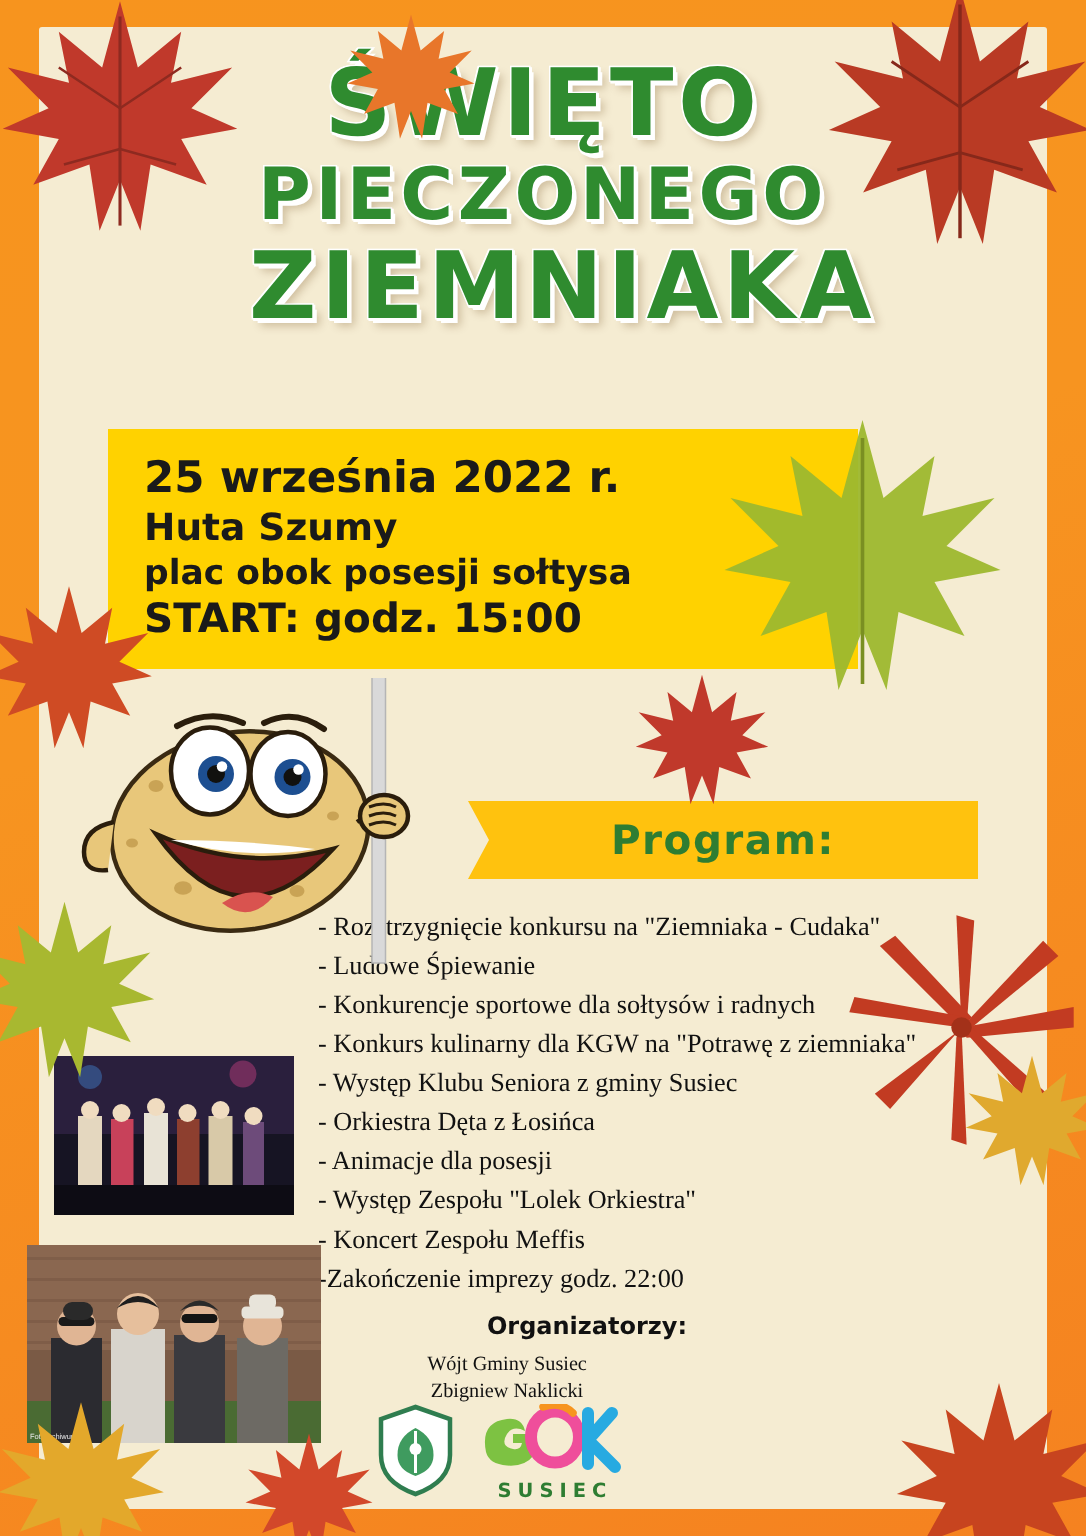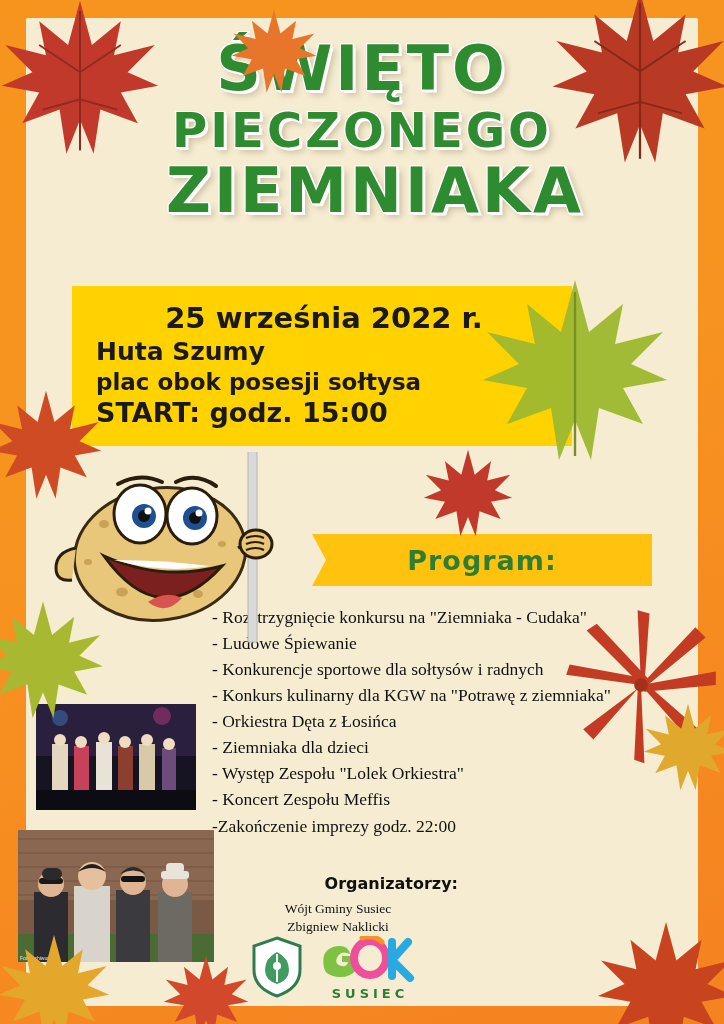--- a/index.html
+++ b/index.html
@@ -75,21 +75,21 @@
     padding: 14px 20px 16px 24px;
     box-sizing: border-box;
     z-index: 6;
   }
   .info-line {
     font-family: "DejaVu Sans", sans-serif;
     font-weight: bold;
     color: #1a1a1a;
     line-height: 1.25;
   }
-  #info-date { font-size: 29px; text-align: center; }
+  #info-date { font-size: 29px; }
   #info-place { font-size: 25px; }
   #info-addr { font-size: 23px; }
   #info-start { font-size: 27px; }
 
   
   .program-banner {
     position: absolute;
     left: 312px;
     top: 534px;
     width: 340px;
@@ -359,22 +359,23 @@
   <div class="program-banner">
     <span>Program:</span>
   </div>
 
   <div class="program-list">
     <ul>
       <li>- Rozstrzygnięcie konkursu na "Ziemniaka - Cudaka"</li>
       <li>- Ludowe Śpiewanie</li>
       <li>- Konkurencje sportowe dla sołtysów i radnych</li>
       <li>- Konkurs kulinarny dla KGW na "Potrawę z ziemniaka"</li>
+      <li>- Występ Klubu Seniora z gminy Susiec</li>
       <li>- Orkiestra Dęta z Łosińca</li>
-      <li>- Ziemniaka dla dzieci</li>
+      <li>- Animacje dla posesji</li>
       <li>- Występ Zespołu "Lolek Orkiestra"</li>
       <li>- Koncert Zespołu Meffis</li>
       <li>-Zakończenie imprezy godz. 22:00</li>
     </ul>
   </div>
 
   <div class="photo" id="photo-seniors">
     <svg width="160" height="106" viewBox="0 0 160 106">
       <rect width="160" height="106" fill="#161423"></rect>
       <rect x="0" y="0" width="160" height="52" fill="#2a1f3d"></rect>

